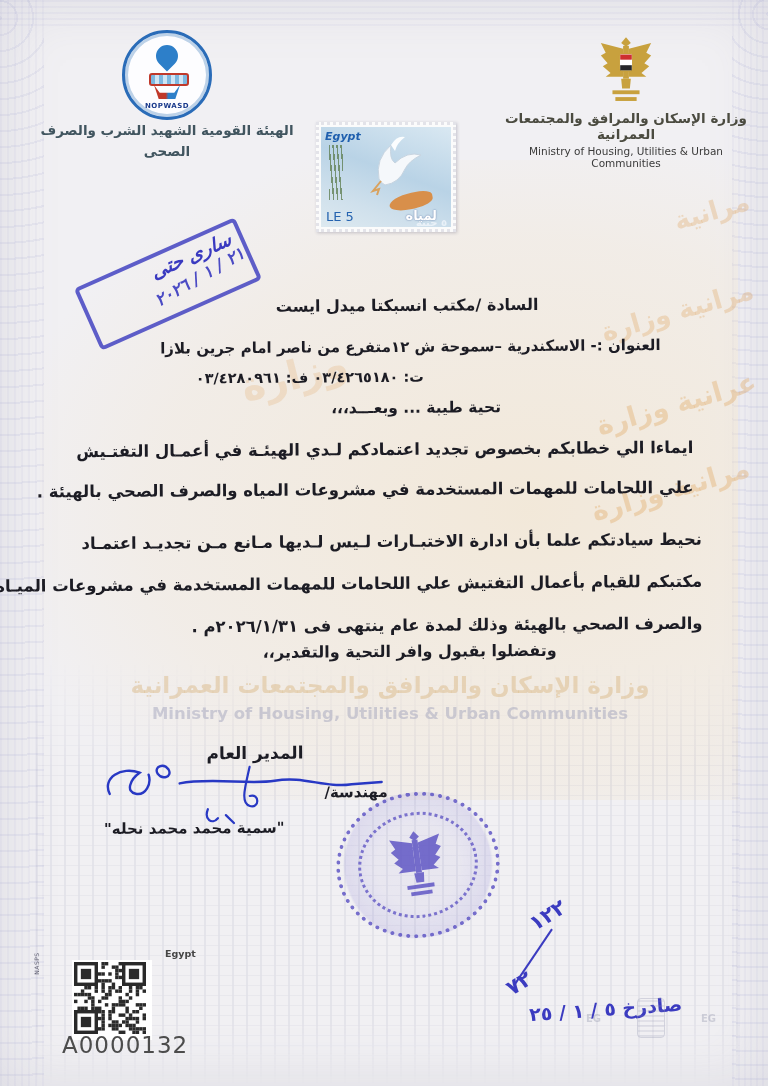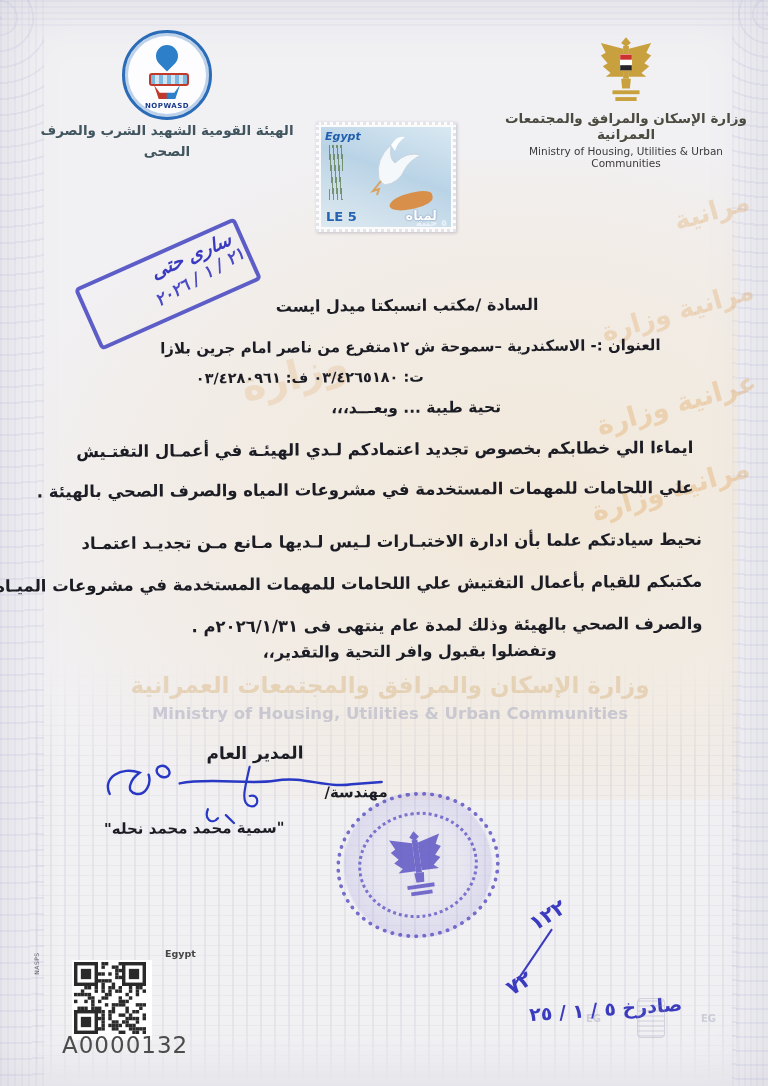--- a/index.html
+++ b/index.html
@@ -60,21 +60,21 @@
     box-shadow:1px 1px 3px rgba(60,60,90,.25);}
   .postage-inner{position:relative;width:100%;height:100%;overflow:hidden;
     background:linear-gradient(200deg,#d9e8f2 0%,#b9d3e6 45%,#cfe0ec 75%,#dde9f0 100%);}
   .postage-country{position:absolute;left:4px;top:3px;color:#1f5fae;font-size:11px;font-weight:bold;font-style:italic;}
   .postage-plant{position:absolute;left:8px;top:18px;width:14px;height:55px;opacity:.75;
     background:repeating-linear-gradient(85deg,#5a7a4a 0 1.5px,transparent 1.5px 4px);}
   .postage-hand{position:absolute;right:18px;bottom:18px;width:44px;height:16px;background:#d88f4a;
     border-radius:60% 40% 50% 50%;transform:rotate(-12deg);}
   .postage-title{position:absolute;right:14px;bottom:4px;color:#fff;font-weight:bold;font-size:13px;
     text-shadow:0 0 2px #7d93b8,0 0 1px #7d93b8;}
-  .postage-value{position:absolute;left:5px;bottom:3px;color:#2563b0;font-weight:bold;font-size:13px;}
+  .postage-value{position:absolute;left:5px;bottom:3px;color:#2563b0;font-weight:normal;font-size:13px;}
   .postage-value-ar{position:absolute;right:4px;bottom:-1px;color:#eef4fa;font-weight:bold;font-size:10px;opacity:.9;}
   
   .valid-stamp{position:absolute;left:80px;top:250px;width:168px;height:60px;
     border:4px solid rgba(56,56,190,.8);border-radius:5px;transform:rotate(-24deg);color:#3a3ac0;}
   .valid-label{position:absolute;right:8px;top:2px;font-size:19px;font-weight:bold;font-style:italic;
     transform:skewX(-6deg);white-space:nowrap;}
   .valid-date{position:absolute;right:2px;top:26px;font-size:17px;font-weight:bold;font-style:italic;
     transform:rotate(-6deg);white-space:nowrap;opacity:.9;}
   
   .letter{position:absolute;left:0;top:0;width:100%;height:100%;color:#1c1c24;transform:rotate(-.4deg);}

